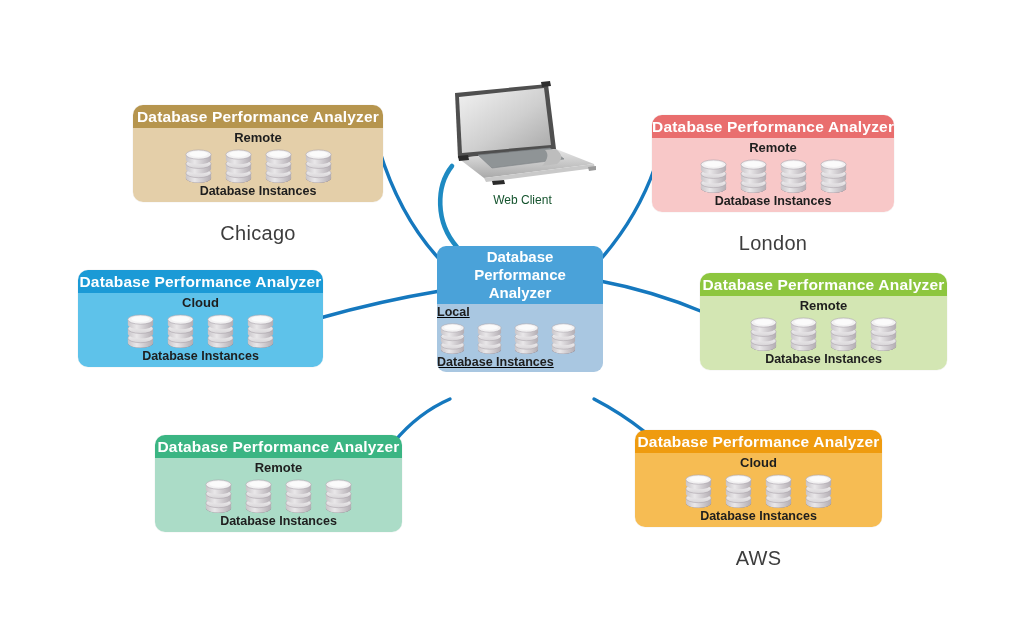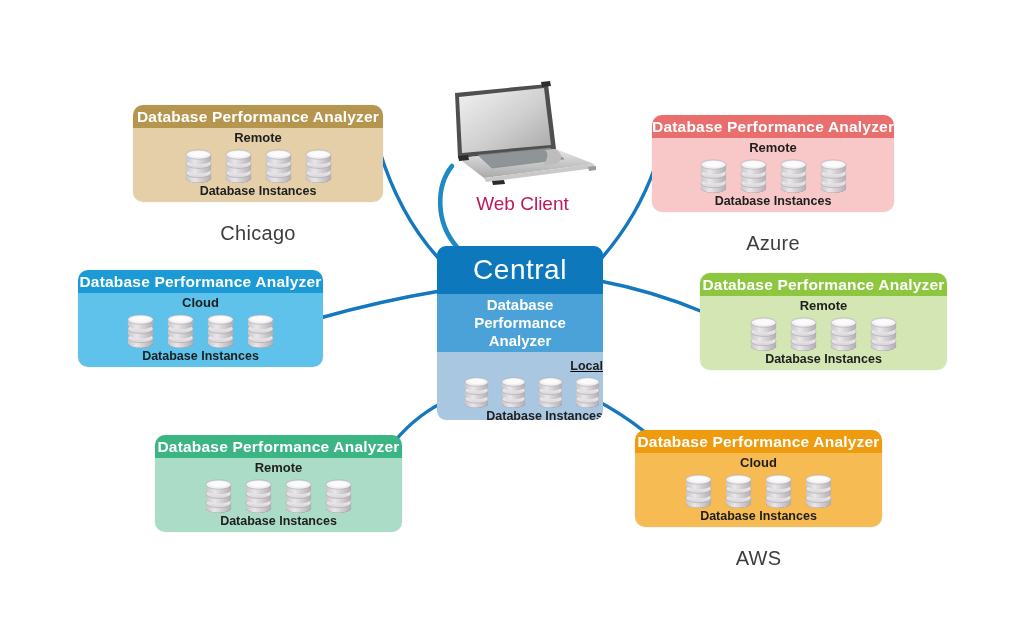--- a/index.html
+++ b/index.html
@@ -21,28 +21,28 @@
   .db-label{font-size:12.5px;color:#1e1e1e;font-weight:600;line-height:14px;margin-top:0px;}
   .city{
     text-align:center;font-size:20px;color:#3d3d3d;margin-top:20px;letter-spacing:0.3px;
   }
   
   #central{position:absolute;left:437px;top:246px;width:166px;z-index:2;}
   #central .c-wrap{border-radius:9px;overflow:hidden;}
   .c-top{height:48px;display:flex;align-items:center;justify-content:center;color:#fff;font-size:28px;font-weight:400;letter-spacing:0.5px;}
   .c-mid{height:58px;display:flex;align-items:center;justify-content:center;text-align:center;}
   .c-mid-text{width:112px;margin:0 auto;color:#fff;font-size:15px;font-weight:700;line-height:18px;}
-  .c-bottom{height:68px;display:flex;flex-direction:column;align-items:flex-end;padding-top:7px;box-sizing:border-box;text-decoration:underline;}
+  .c-bottom{height:68px;display:flex;flex-direction:column;align-items:flex-start;padding-top:1px;box-sizing:border-box;text-decoration:underline;}
   .c-bottom .zone-label{font-size:12.5px;}
   .c-bottom .db-row{gap:6px;margin-top:1px;}
   .c-bottom .db{width:31px;height:34px;display:block;}
   .c-bottom .db-label{font-size:12.5px;}
   
   #webclient{position:absolute;left:445px;top:80px;width:155px;z-index:2;text-align:center;}
-  #webclient .wc-label{font-size:19px;color:#be185d;margin-top:1px;}
+  #webclient .wc-label{font-size:12px;color:#14532d;margin-top:1px;}
   #defs-svg{position:absolute;width:0;height:0;}
 </style>
 </head>
 <body>
 
 <div id="canvas">
 
   <svg id="defs-svg" aria-hidden="true">
     <defs>
       <linearGradient id="dbside" x1="0" y1="0" x2="1" y2="0">
@@ -108,21 +108,20 @@
 
       <polygon points="13,76 23,75 24,80 14,81" fill="#2a2a2a"></polygon>
       <polygon points="47,101 59,100 60,104 48,105" fill="#2a2a2a"></polygon>
       <polygon points="143,87 151,86 151,90 144,91" fill="#9a9a9a"></polygon>
     </svg>
     <div class="wc-label">Web Client</div>
   </div>
 
   <div id="central">
     <div class="c-wrap">
-      <div class="c-top" style="background: rgb(14, 120, 189);">Central</div>
       <div class="c-mid" style="background: rgb(74, 162, 217);">
         <div class="c-mid-text">Database Performance Analyzer</div>
       </div>
       <div class="c-bottom" style="background: rgb(169, 199, 225);">
         <div class="zone-label">Local</div>
         <div class="db-row">
           <svg class="db">
               <use href="#dbicon"></use>
             </svg>
           <svg class="db">
@@ -180,21 +179,21 @@
           <svg class="db">
               <use href="#dbicon"></use>
             </svg>
           <svg class="db">
               <use href="#dbicon"></use>
             </svg>
         </div>
         <div class="db-label">Database Instances</div>
       </div>
     </div>
-    <div class="city">Azure</div>
+    <div class="city">London</div>
   </div>
 
   <div class="node" style="left:78px;top:270px;width:245px">
     <div class="node-box">
       <div class="node-header" style="background: rgb(27, 154, 214);">Database Performance Analyzer</div>
       <div class="node-body" style="background: rgb(94, 194, 234);">
         <div class="zone-label">Cloud</div>
         <div class="db-row">
           <svg class="db">
               <use href="#dbicon"></use>

